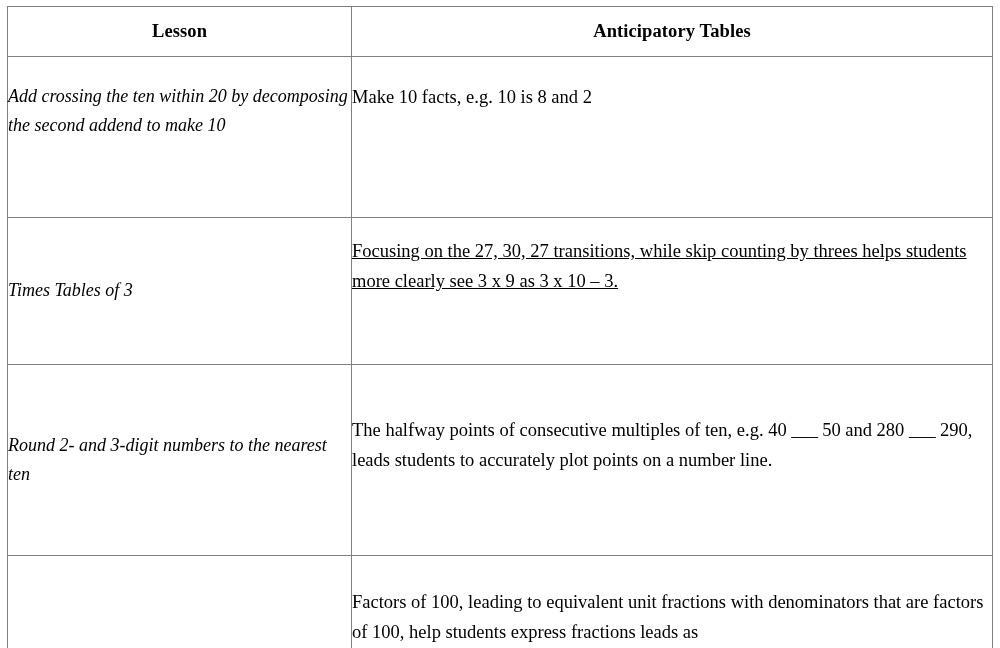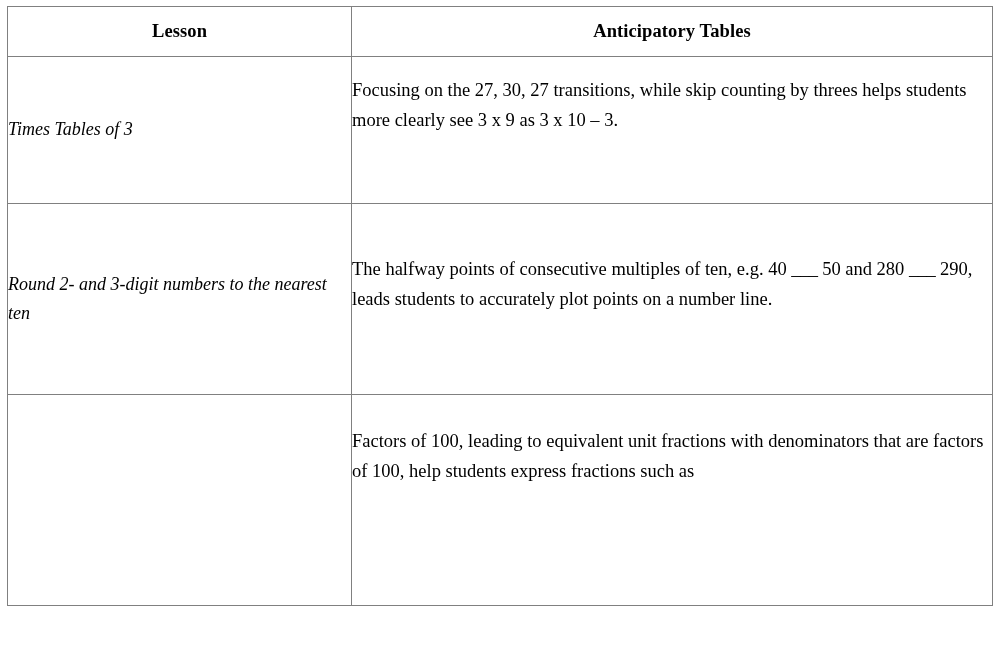--- a/index.html
+++ b/index.html
@@ -73,21 +73,21 @@
   tr.row-3 td { height: 139px; }
   tr.row-4 td { height: 178px; }
 
   tr.row-1 td.fluency-cell,
   tr.row-2 td.fluency-cell,
   tr.row-3 td.fluency-cell,
   tr.row-4 td.fluency-cell {
     vertical-align: top;
   }
   tr.row-1 td.fluency-cell { padding-top: 26px; }
-  tr.row-2 td.fluency-cell { padding-top: 19px; }
+  tr.row-2 td.fluency-cell { padding-top: 19px; text-decoration: underline; }
   tr.row-3 td.fluency-cell { padding-top: 51px; }
   tr.row-4 td.fluency-cell { padding-top: 32px; }
 
   tr.row-1 td.lesson-cell { vertical-align: top; padding-top: 25px; }
   tr.row-2 td.lesson-cell { vertical-align: middle; font-style: italic; }
   tr.row-3 td.lesson-cell { vertical-align: middle; }
   tr.row-4 td.lesson-cell { vertical-align: middle; }
 
   .blank-line {
     display: inline-block;
@@ -109,20 +109,28 @@
         <th>
           <span class="hdr-inner">Lesson</span>
         </th>
         <th>
           <span class="hdr-inner">Anticipatory Tables</span>
         </th>
       </tr>
     </thead>
     <tbody>
 
+      <tr class="row-1">
+        <td class="lesson-cell">
+          <span>Add crossing the ten within 20 by decomposing the second addend to make 10</span>
+        </td>
+        <td class="fluency-cell">
+          <span>Make 10 facts, e.g. 10 is 8 and 2</span>
+        </td>
+      </tr>
 
       <tr class="row-2">
         <td class="lesson-cell">
           <span>Times Tables of 3</span>
         </td>
         <td class="fluency-cell">
           <span>Focusing on the 27, 30, 27 transitions, while skip counting by threes helps students more clearly see 3 x 9 as 3 x 10 – 3.</span>
         </td>
       </tr>
 
@@ -133,21 +141,21 @@
         <td class="fluency-cell">
           <span>The halfway points of consecutive multiples of ten, e.g. 40</span><span> </span><span class="blank-line">___</span><span> </span><span>50 and 280</span><span> </span><span class="blank-line">___</span><span> </span><span>290, leads students to accurately plot points on a number line.</span>
         </td>
       </tr>
 
       <tr class="row-4">
         <td class="lesson-cell">
           
         </td>
         <td class="fluency-cell">
-          <span>Factors of 100, leading to equivalent unit fractions with denominators that are factors of 100, help students express fractions such as</span>
+          <span>Factors of 100, leading to equivalent unit fractions with denominators that are factors of 100, help students express fractions leads as</span>
           <br>
           
         </td>
       </tr>
 
     </tbody>
   </table>
 
 </div>
 

